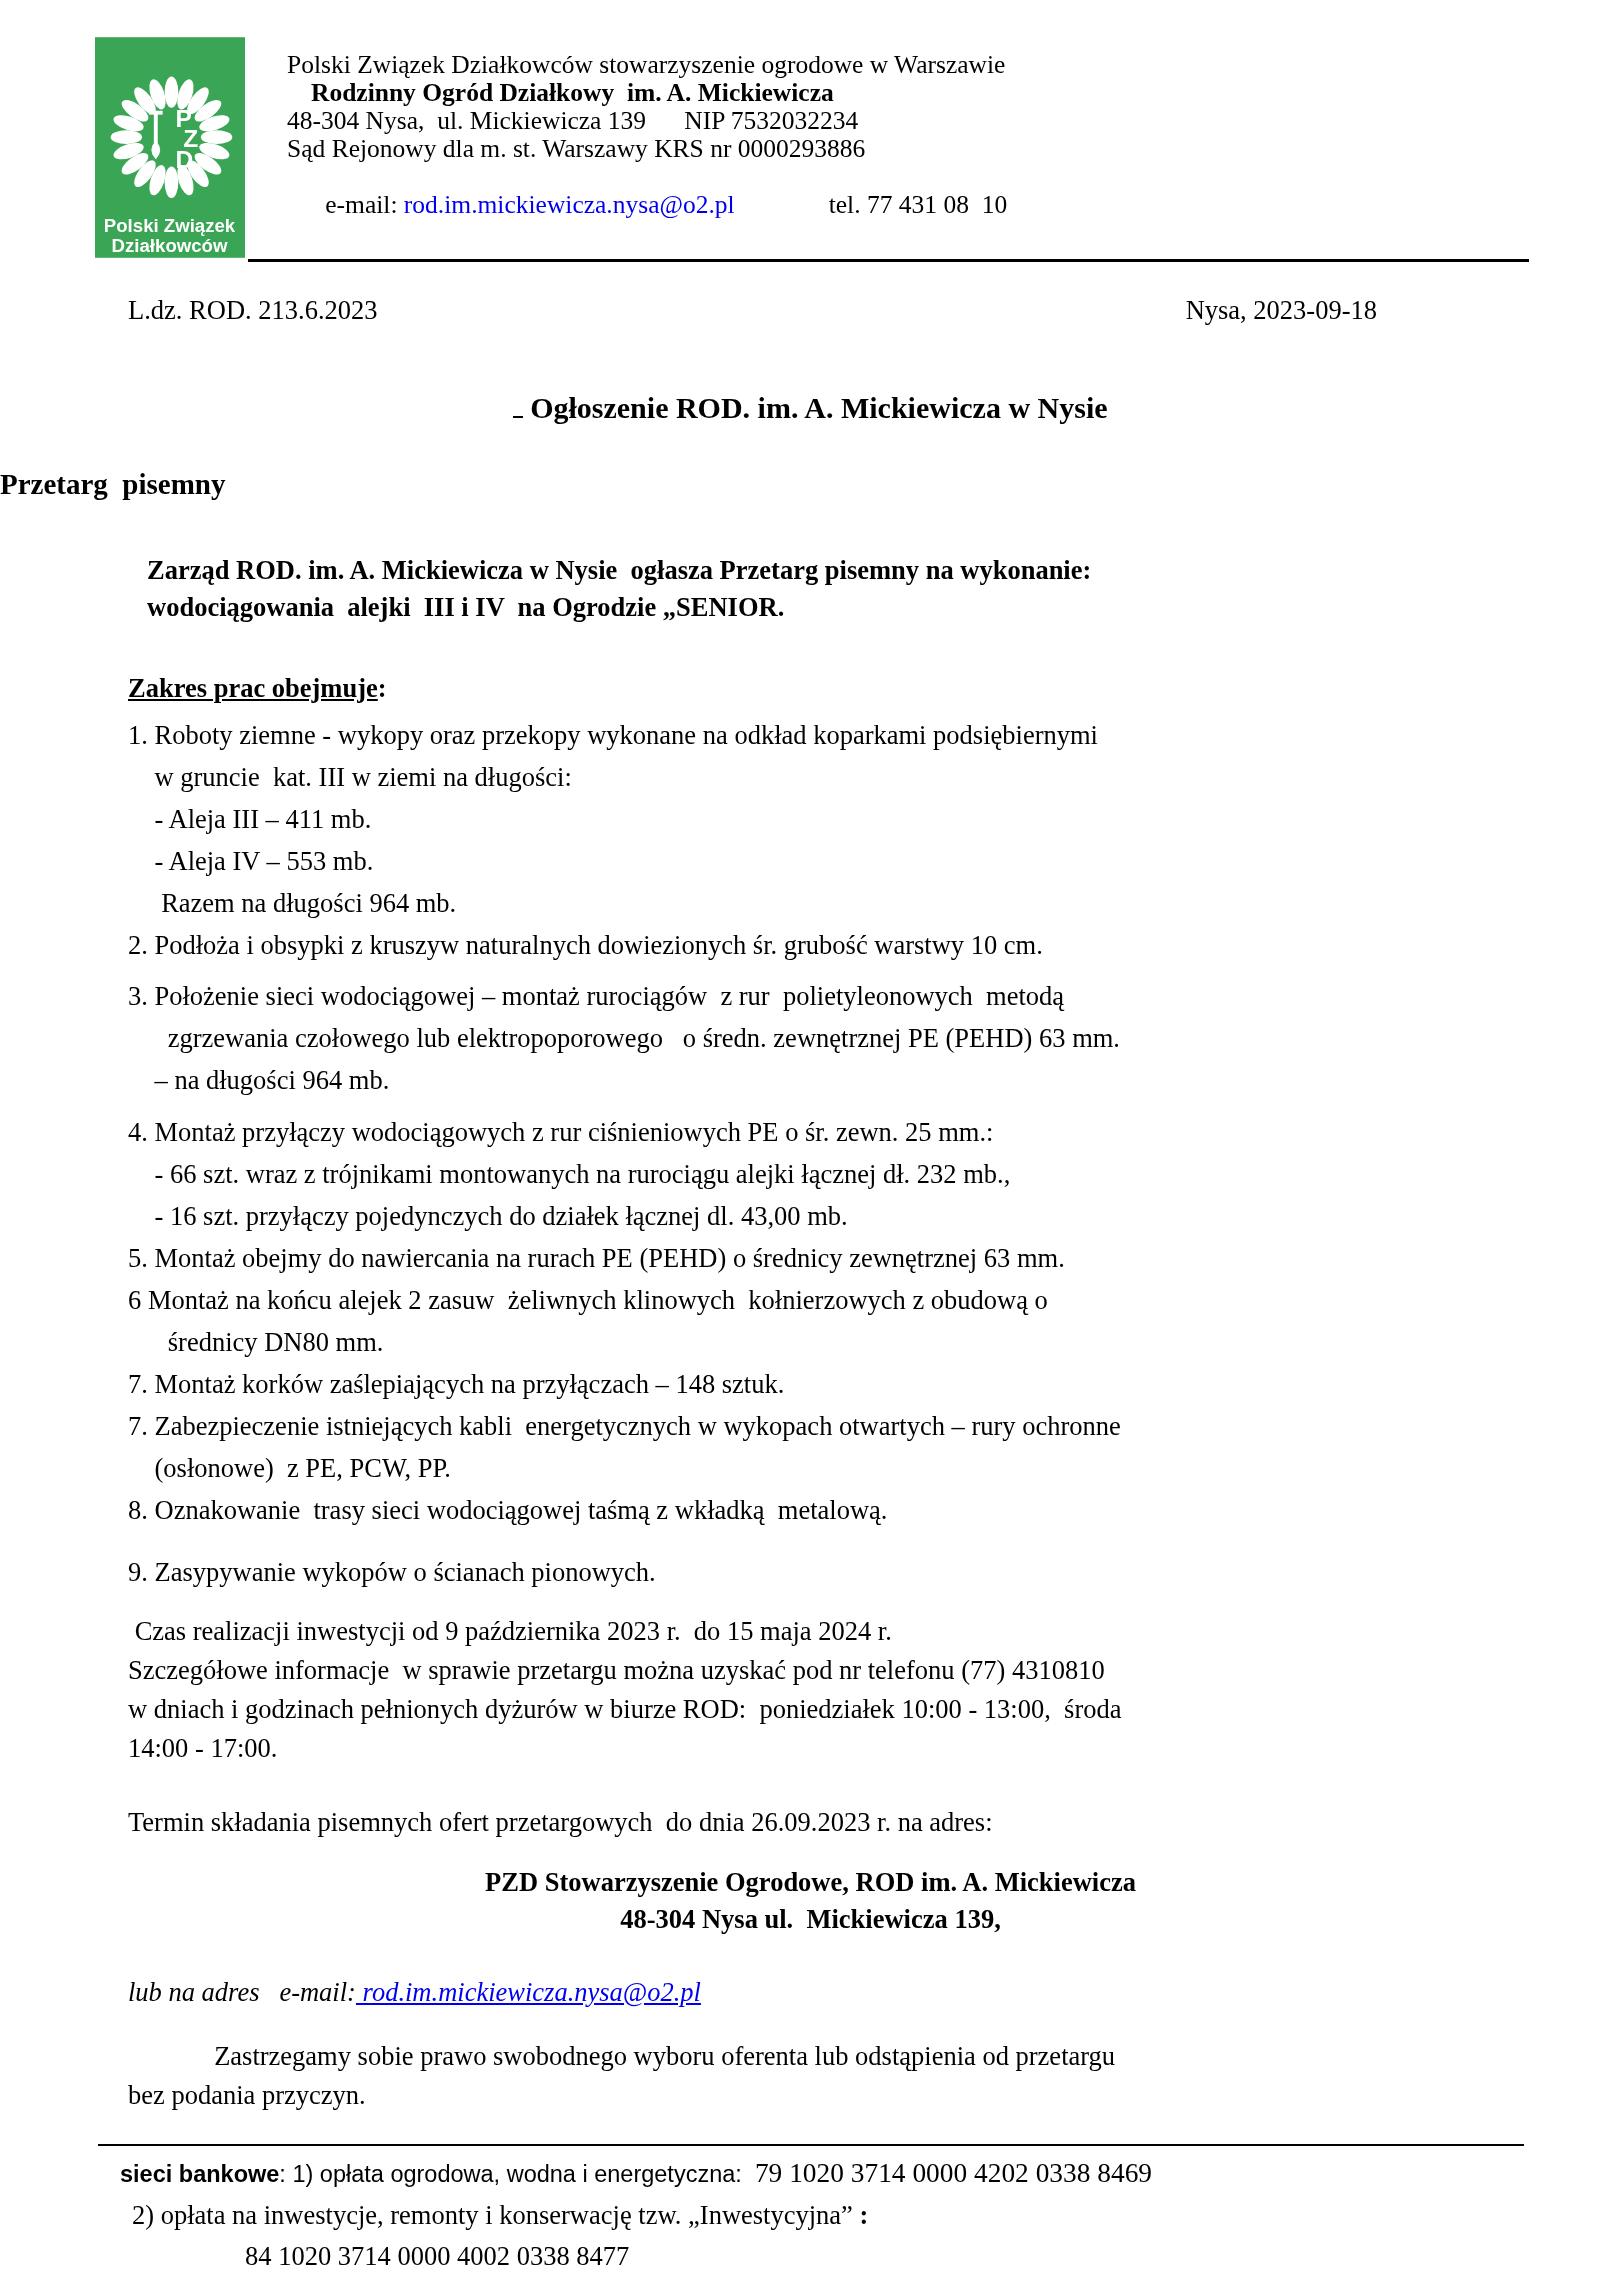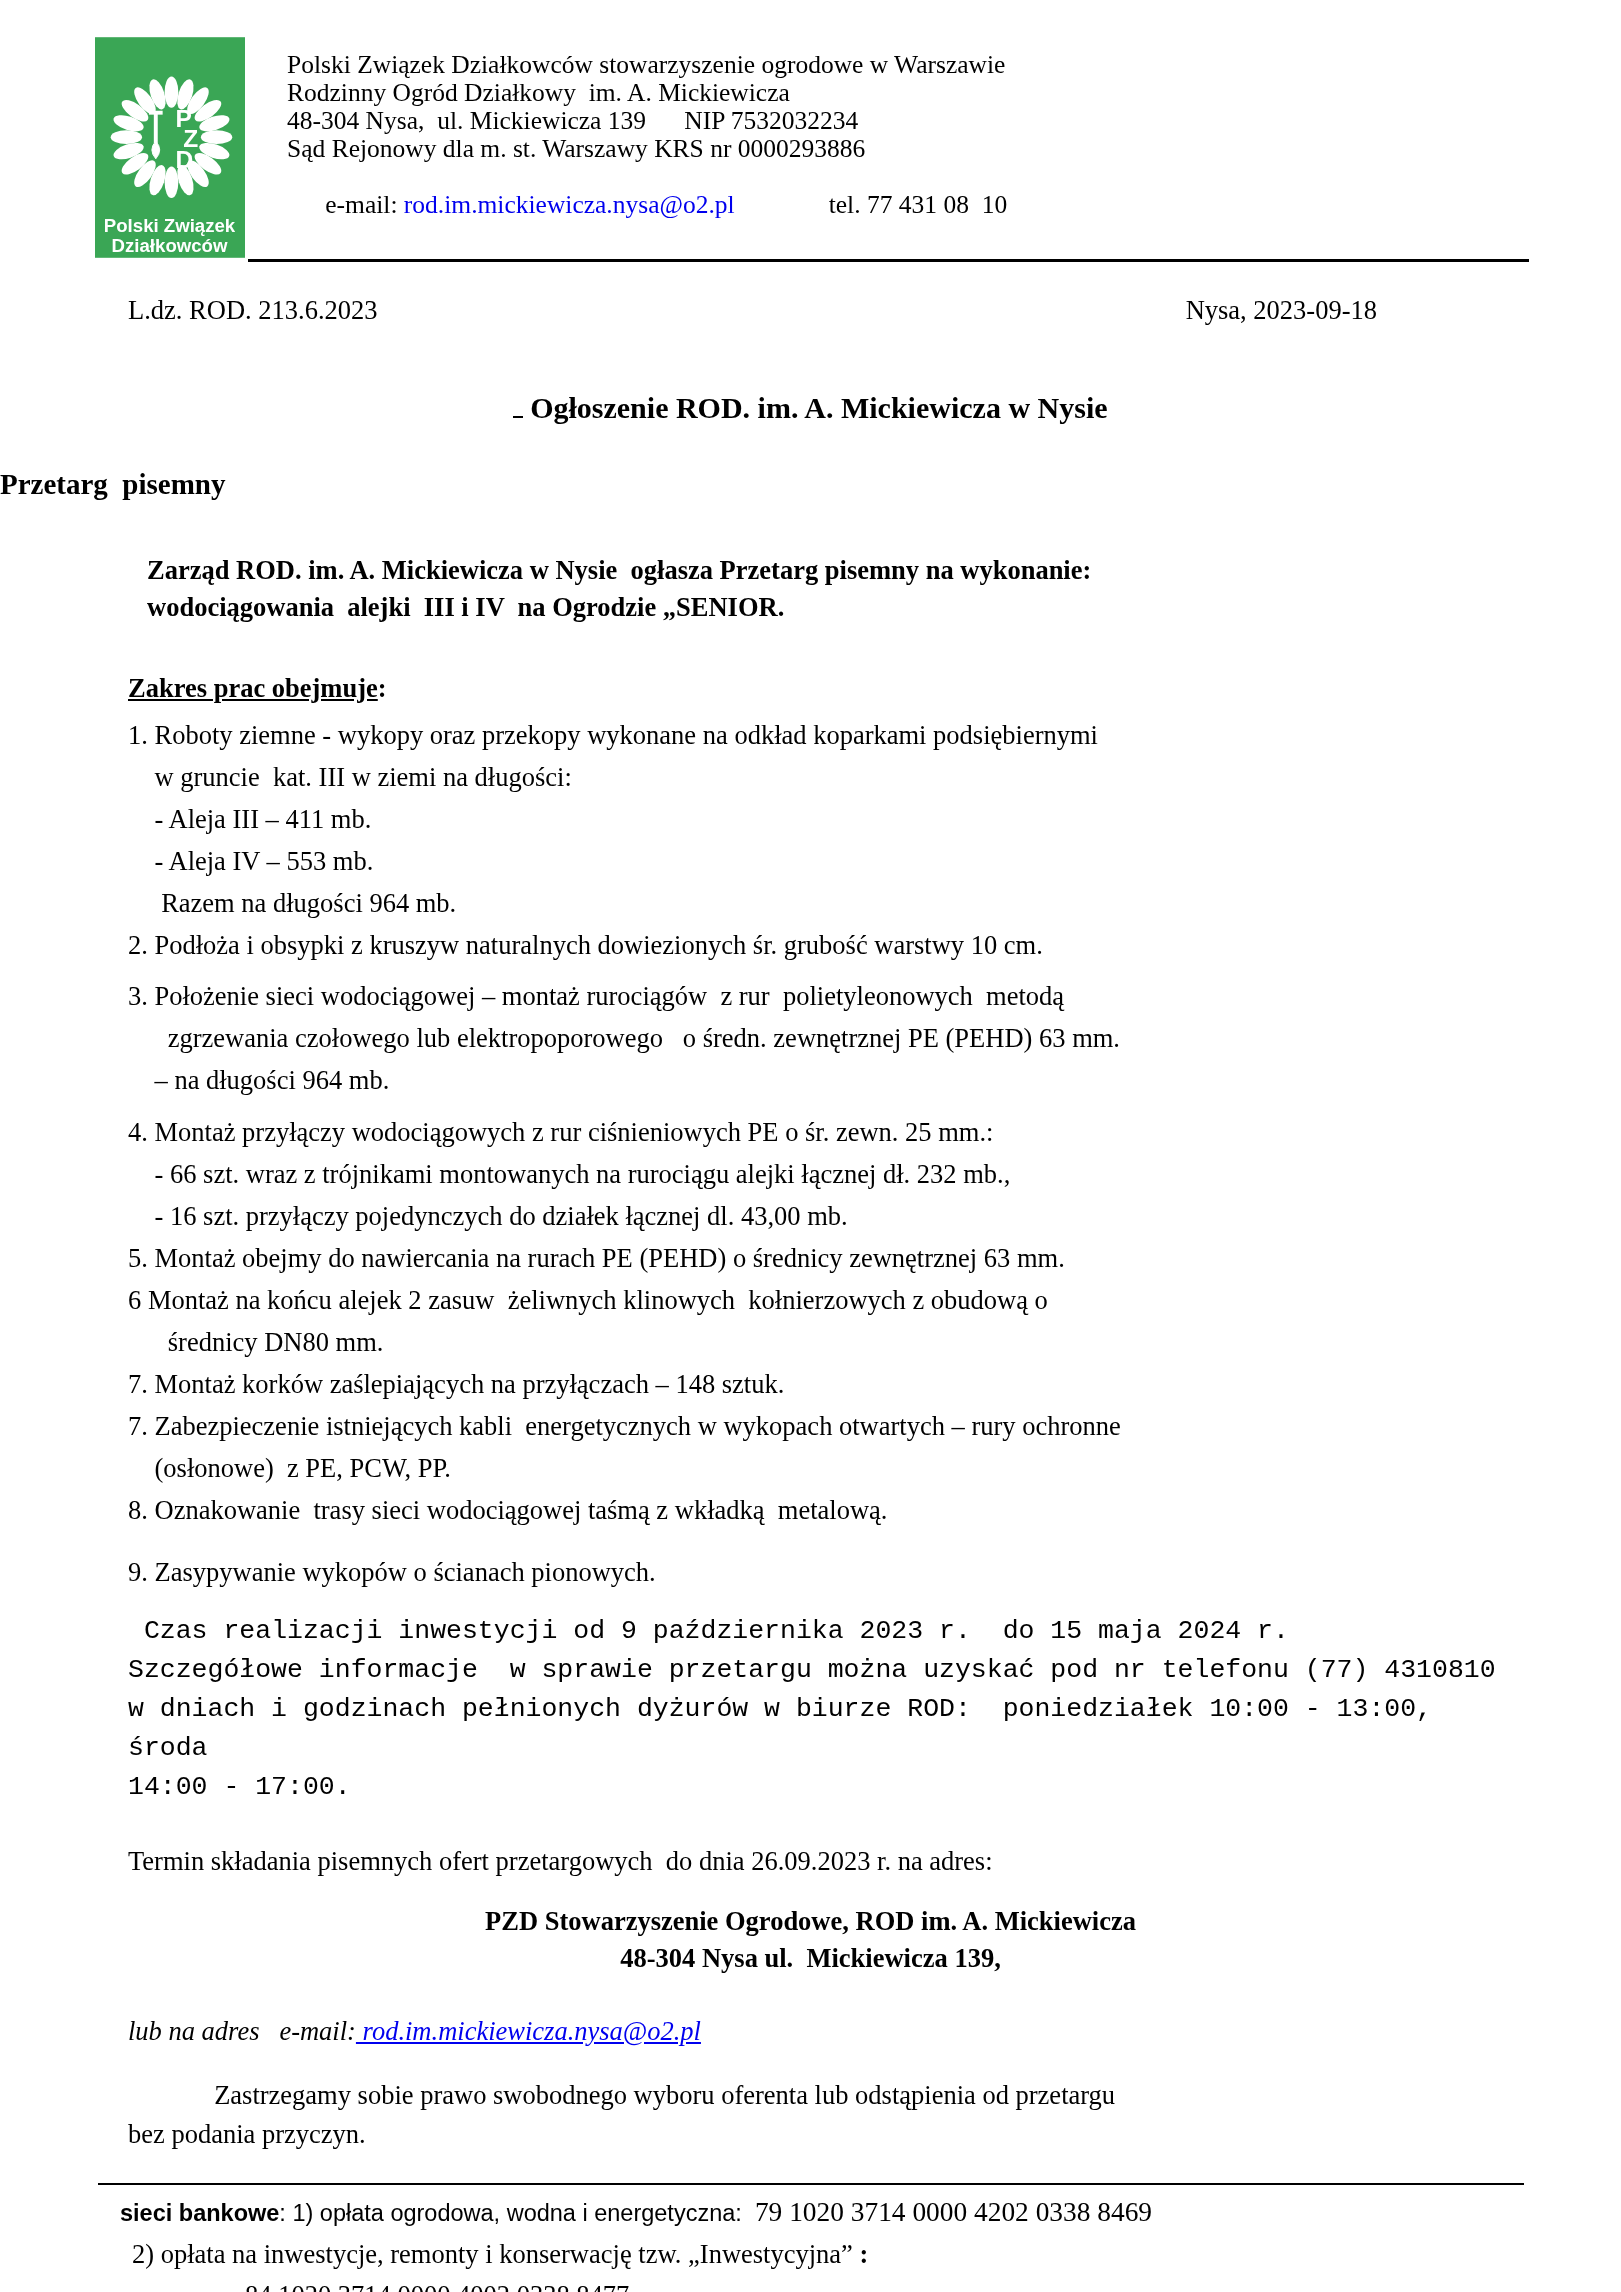--- a/index.html
+++ b/index.html
@@ -12,21 +12,21 @@
   }
   .pre { white-space: pre-wrap; }
 
   
   .header { display: flex; margin: 37px 93px 0 95px; }
   .logo { width: 150px; height: 221px; flex: 0 0 auto; }
   .header-text {
     margin-left: 42px; padding-top: 13.7px;
     font-size: 25.5px; line-height: 28px;
   }
-  .header-line-bold { font-weight: normal; }
+  .header-line-bold { font-weight: bold; margin-left: 24px; }
   .header-line-underline { }
   .email-link { color: #0000ee; text-decoration: none; }
   .tel { margin-left: 94px; }
 
   .header-rule {
     height: 2.9px; background: #000;
     margin: 1px 92px 0 248px;
   }
 
   
@@ -64,21 +64,21 @@
   }
   .scope-heading .u { text-decoration: underline; text-align: center; }
   .scope-list { margin: 5.9px 93px 0 128px; font-size: 26.5px; }
   .scope-group { margin-top: 9.8px; }
   .scope-group:last-child { margin-top: 19.6px; }
   .body-line { line-height: 42px; }
 
   
   .para-realizacja {
     margin: 19.6px 93px 0 128px;
-    font-size: 26.5px; line-height: 39px; font-family: Liberation Mono, monospace;
+    font-size: 26.5px; line-height: 39px;
   }
   .para-termin {
     margin: 39px 93px 0 128px;
     font-size: 26.5px;
   }
   .address-block {
     margin-top: 25.5px; text-align: center;
     font-size: 26.5px; line-height: 37px; font-weight: bold;
   }
   .email2-line {

